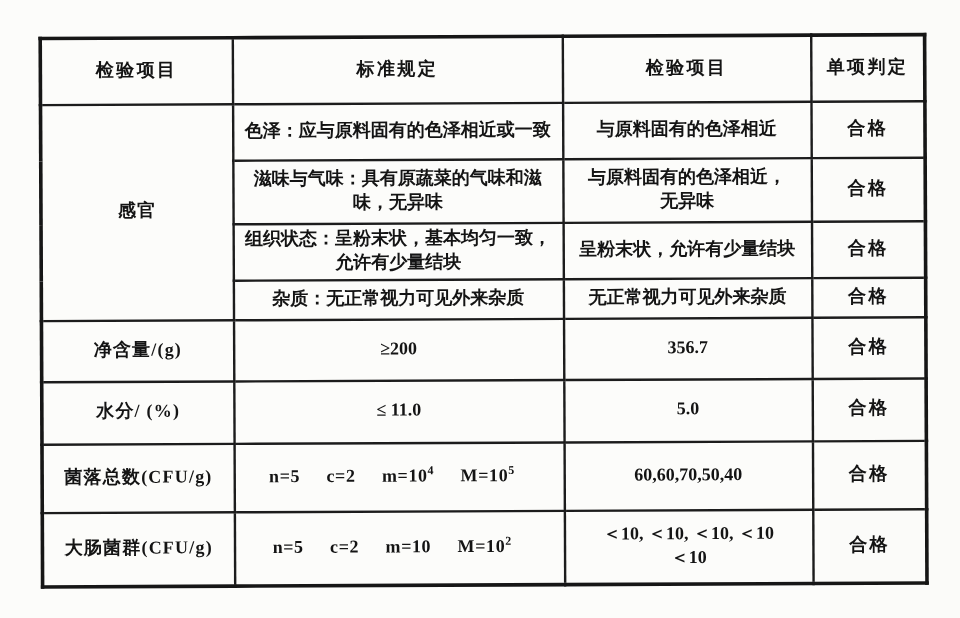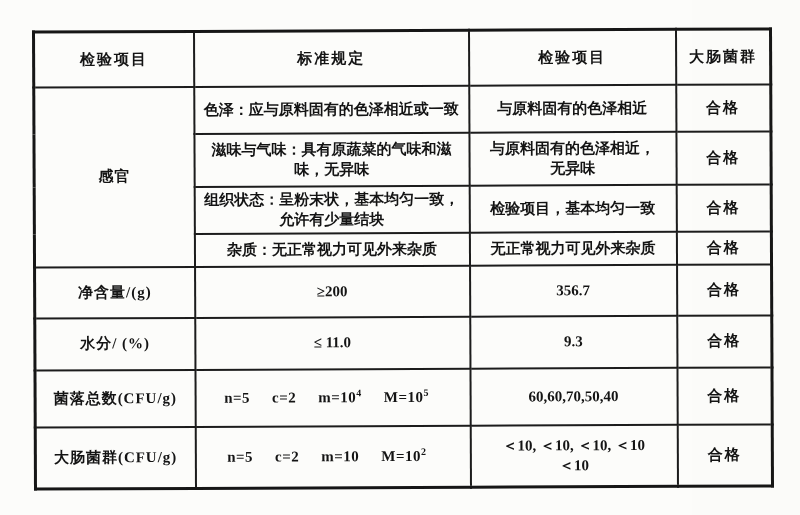--- a/index.html
+++ b/index.html
@@ -98,60 +98,60 @@
       <col style="width:275px">
       <col style="width:207px">
       <col style="width:95px">
     </colgroup>
 
     <tbody>
         <tr class="r-head">
       <th class="hdr">检验项目</th>
       <th class="hdr">标准规定</th>
       <th class="hdr">检验项目</th>
-      <th class="hdr">大肠菌群</th>
+      <th class="hdr">单项判定</th>
     </tr>
 
     <tr class="r-s1">
       <td class="item-cell" rowspan="4">感官</td>
       <td class="std-left">色泽：应与原料固有的色泽相近或一致</td>
       <td class="result-cell">与原料固有的色泽相近</td>
       <td class="judge-cell">合格</td>
     </tr>
 
     <tr class="r-s2">
       <td class="std-left">滋味与气味：具有原蔬菜的气味和滋味，无异味</td>
       <td class="result-cell">与原料固有的色泽相近，
 无异味</td>
       <td class="judge-cell">合格</td>
     </tr>
 
     <tr class="r-s3">
       <td class="std-left">组织状态：呈粉末状，基本均匀一致，允许有少量结块</td>
-      <td class="result-cell">检验项目，基本均匀一致</td>
+      <td class="result-cell">呈粉末状，允许有少量结块</td>
       <td class="judge-cell">合格</td>
     </tr>
 
     <tr class="r-s4">
       <td class="std-left">杂质：无正常视力可见外来杂质</td>
       <td class="result-cell">无正常视力可见外来杂质</td>
       <td class="judge-cell">合格</td>
     </tr>
 
     <tr class="r-net">
       <td class="item-cell">净含量/(g)</td>
       <td>≥200</td>
       <td class="result-cell">356.7</td>
       <td class="judge-cell">合格</td>
     </tr>
 
     <tr class="r-moist">
       <td class="item-cell">水分/ (%)</td>
       <td>≤ 11.0</td>
-      <td class="result-cell">9.3</td>
+      <td class="result-cell">5.0</td>
       <td class="judge-cell">合格</td>
     </tr>
 
     <tr class="r-total">
       <td class="item-cell">菌落总数(CFU/g)</td>
       <td class="micro-std">
         <span class="seg">n=5</span><span class="seg">c=2</span><span class="seg"><span>m=10</span><sup>4</sup></span><span class="seg"><span>M=10</span><sup>5</sup></span>
       </td>
       <td class="result-cell">60,60,70,50,40</td>
       <td class="judge-cell">合格</td>

